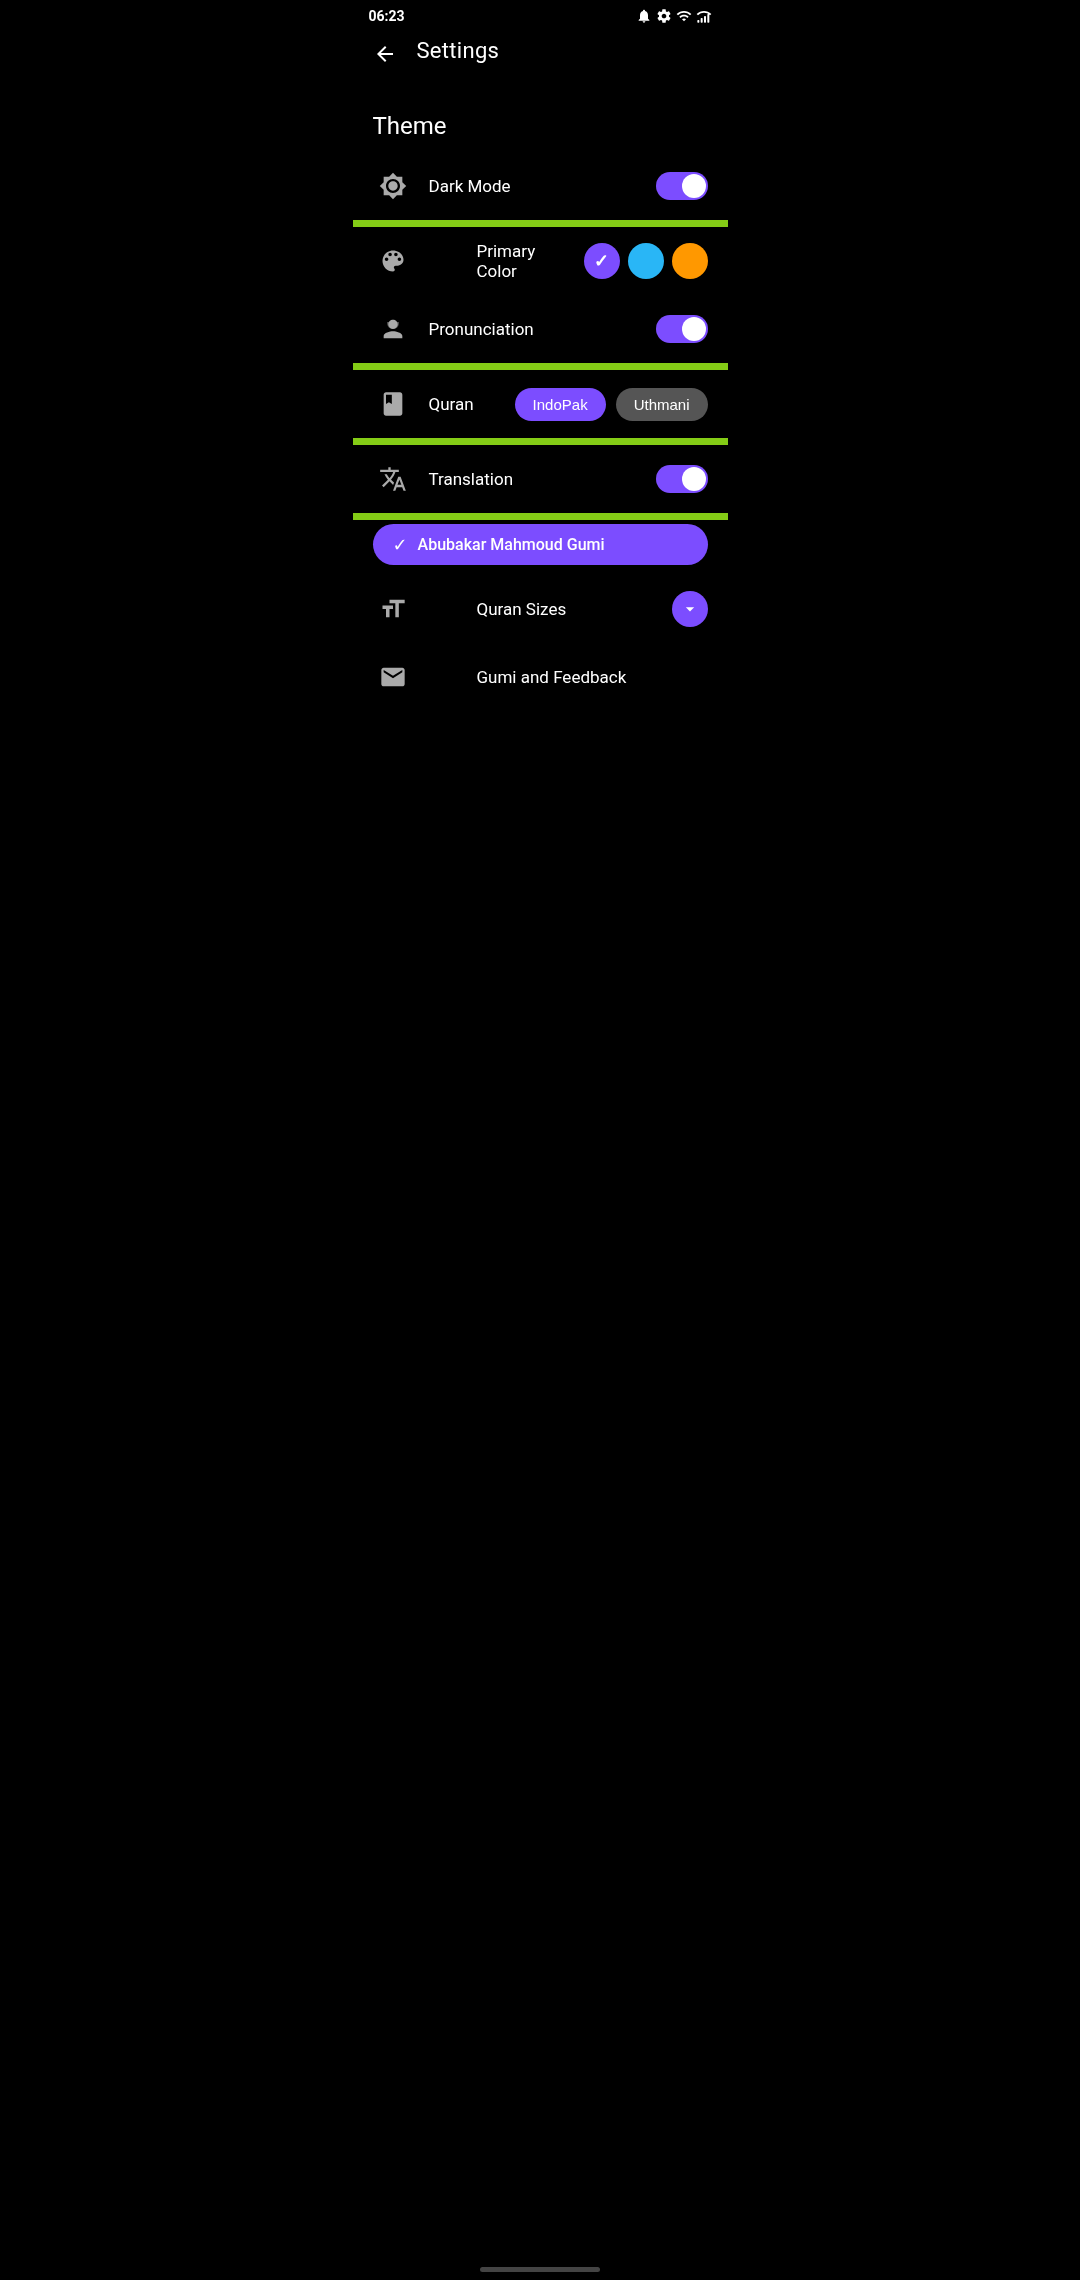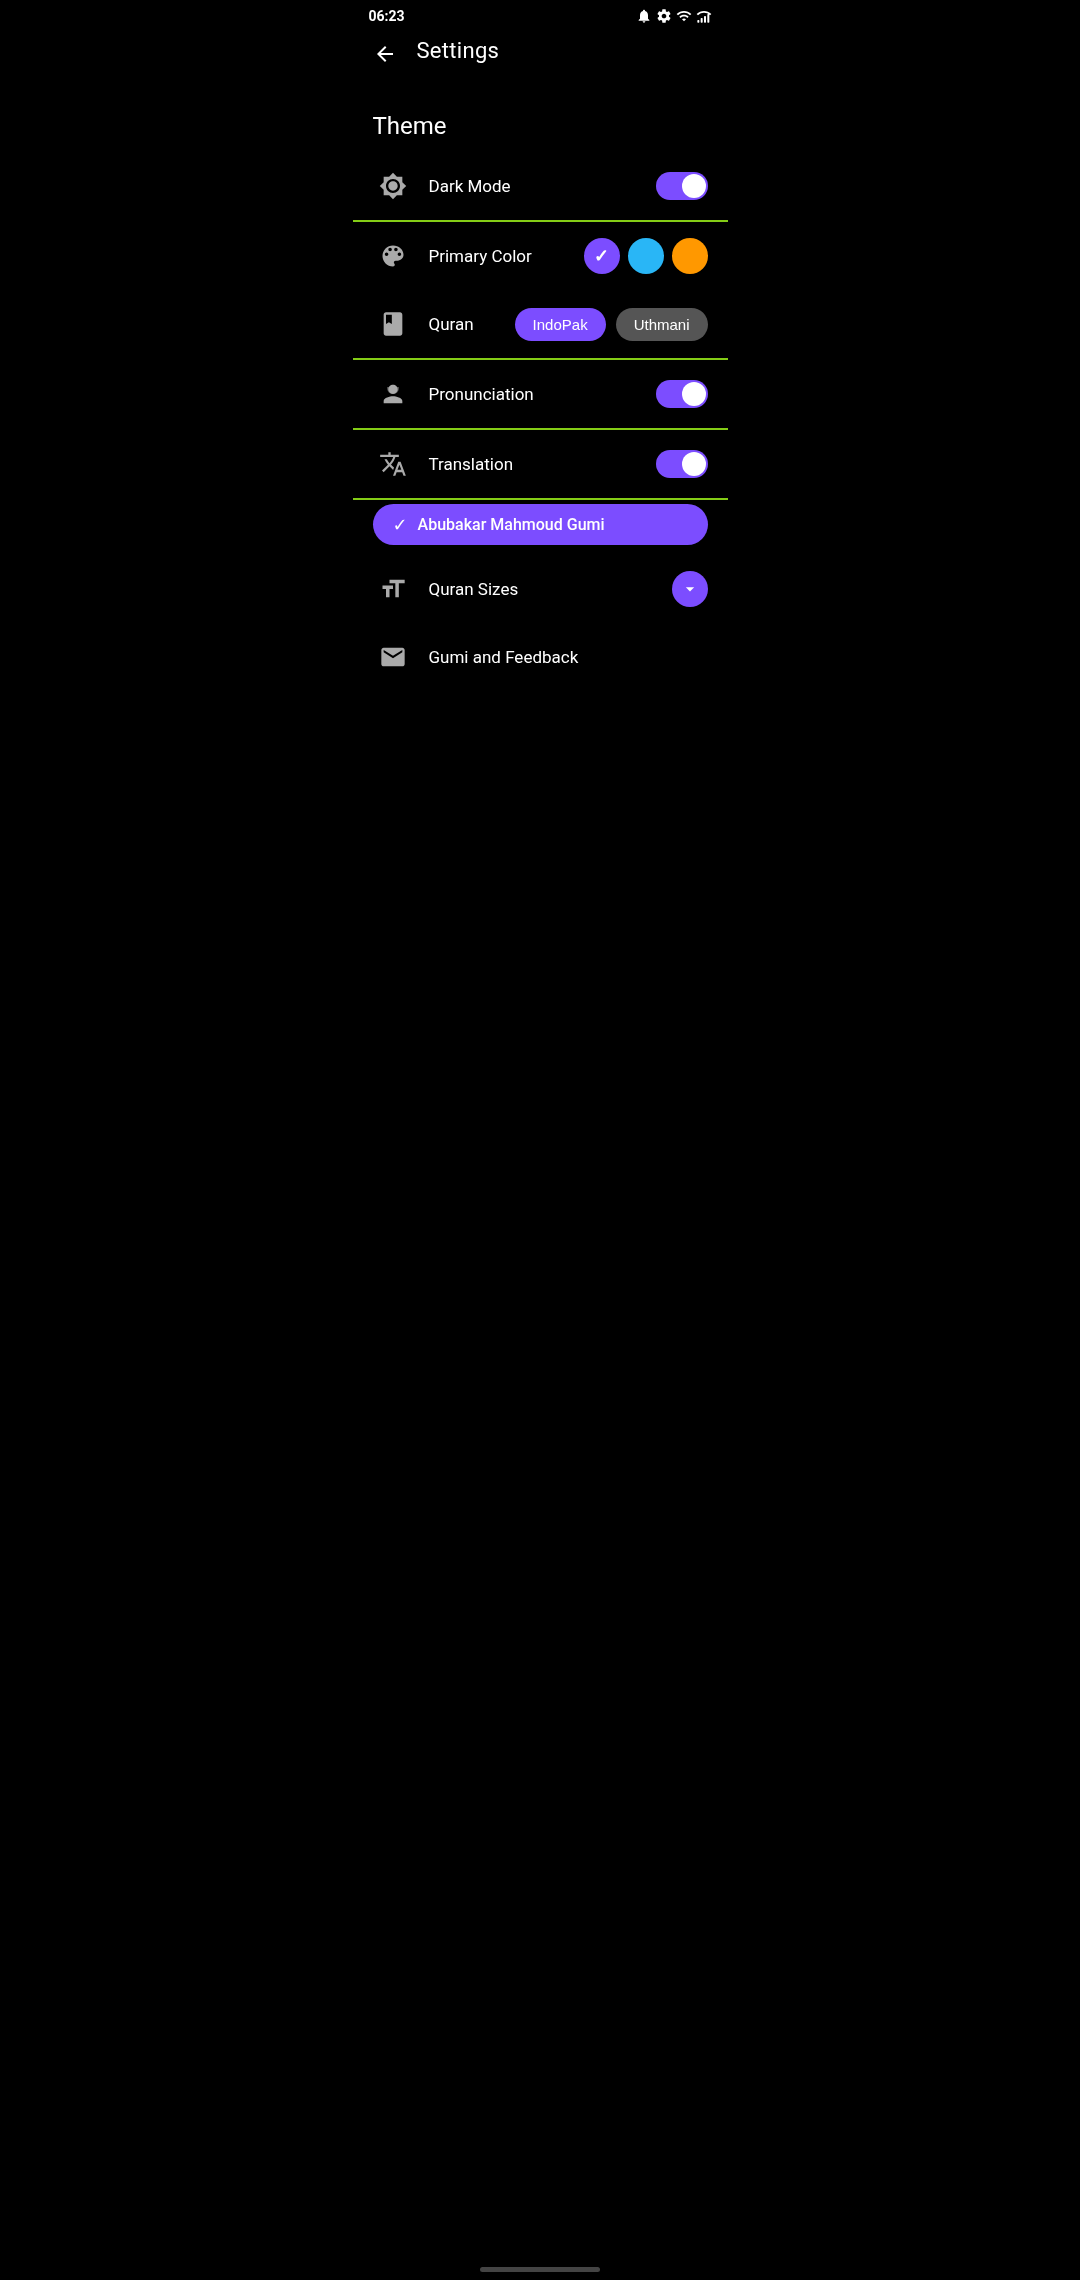--- a/index.html
+++ b/index.html
@@ -70,26 +70,27 @@
       font-size: 24px;
       font-weight: 400;
       color: #ffffff;
     }
 
     
     .settings-item {
       display: flex;
       align-items: center;
       padding: 14px 20px;
-      border-bottom: 2px solid #84cc16;
+      border-bottom: 7px solid #84cc16;
       min-height: 64px;
     }
 
     .settings-item:last-child {
       border-bottom: none;
+      gap: 48px;
     }
 
     .item-icon {
       width: 40px;
       height: 40px;
       display: flex;
       align-items: center;
       justify-content: center;
       margin-right: 16px;
       flex-shrink: 0;
@@ -309,46 +310,46 @@
       <div class="color-swatch" style="background-color: #ff9800;"></div>
     </div>
   </div>
 </div>
 
 <div>
 
   <div class="settings-item">
     <div class="item-icon">
       <svg viewBox="0 0 24 24">
+        <path d="M12 12c2.21 0 4-1.79 4-4s-1.79-4-4-4-4 1.79-4 4 1.79 4 4 4zm0 2c-2.67 0-8 1.34-8 4v2h16v-2c0-2.66-5.33-4-8-4z"></path>
+        <path d="M17 6v1c0 2.76-2.24 5-5 5s-5-2.24-5-5V6" opacity="0.5"></path>
+      </svg>
+    </div>
+    <span class="item-label">Pronunciation</span>
+    <div class="toggle on">
+      <div class="toggle-thumb"></div>
+    </div>
+  </div>
+
+  <div class="settings-item">
+    <div class="item-icon">
+      <svg viewBox="0 0 24 24">
         <path d="M18 2H6c-1.1 0-2 .9-2 2v16c0 1.1.9 2 2 2h12c1.1 0 2-.9 2-2V4c0-1.1-.9-2-2-2zM6 4h5v8l-2.5-1.5L6 12V4z"></path>
       </svg>
     </div>
     <span class="item-label">Quran</span>
     <div class="quran-buttons">
       <button class="quran-btn active">IndoPak</button>
       <button class="quran-btn inactive">Uthmani</button>
     </div>
   </div>
 
   <div class="settings-item">
     <div class="item-icon">
       <svg viewBox="0 0 24 24">
-        <path d="M12 12c2.21 0 4-1.79 4-4s-1.79-4-4-4-4 1.79-4 4 1.79 4 4 4zm0 2c-2.67 0-8 1.34-8 4v2h16v-2c0-2.66-5.33-4-8-4z"></path>
-        <path d="M17 6v1c0 2.76-2.24 5-5 5s-5-2.24-5-5V6" opacity="0.5"></path>
-      </svg>
-    </div>
-    <span class="item-label">Pronunciation</span>
-    <div class="toggle on">
-      <div class="toggle-thumb"></div>
-    </div>
-  </div>
-
-  <div class="settings-item">
-    <div class="item-icon">
-      <svg viewBox="0 0 24 24">
         <path d="M12.87 15.07l-2.54-2.51.03-.03c1.74-1.94 2.98-4.17 3.71-6.53H17V4h-7V2H8v2H1v1.99h11.17C11.5 7.92 10.44 9.75 9 11.35 8.07 10.32 7.3 9.19 6.69 8h-2c.73 1.63 1.73 3.17 2.98 4.56l-5.09 5.02L4 19l5-5 3.11 3.11.76-2.04zM18.5 10h-2L12 22h2l1.12-3h4.75L21 22h2l-4.5-12zm-2.62 7l1.62-4.33L19.12 17h-3.24z"></path>
       </svg>
     </div>
     <span class="item-label">Translation</span>
     <div class="toggle on">
       <div class="toggle-thumb"></div>
     </div>
   </div>
 
   <div class="translation-selector">

